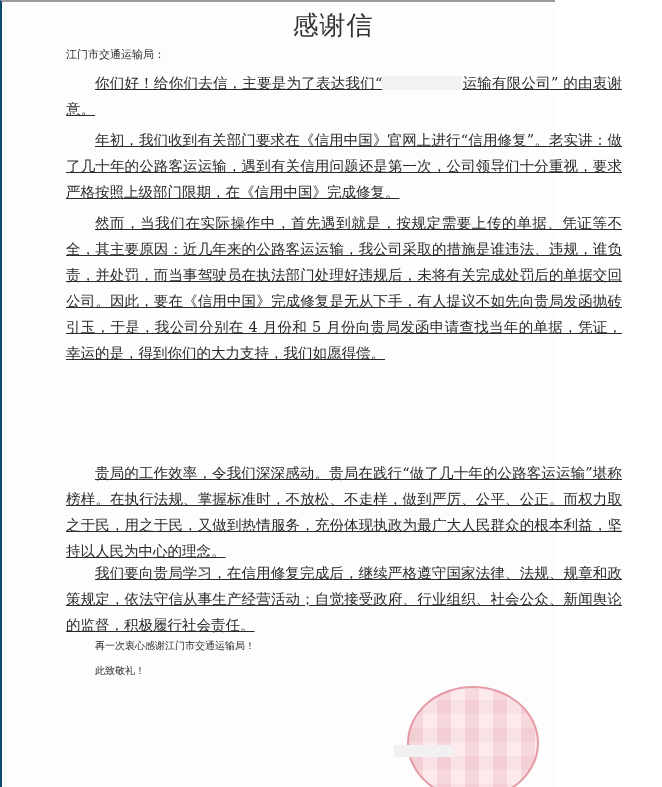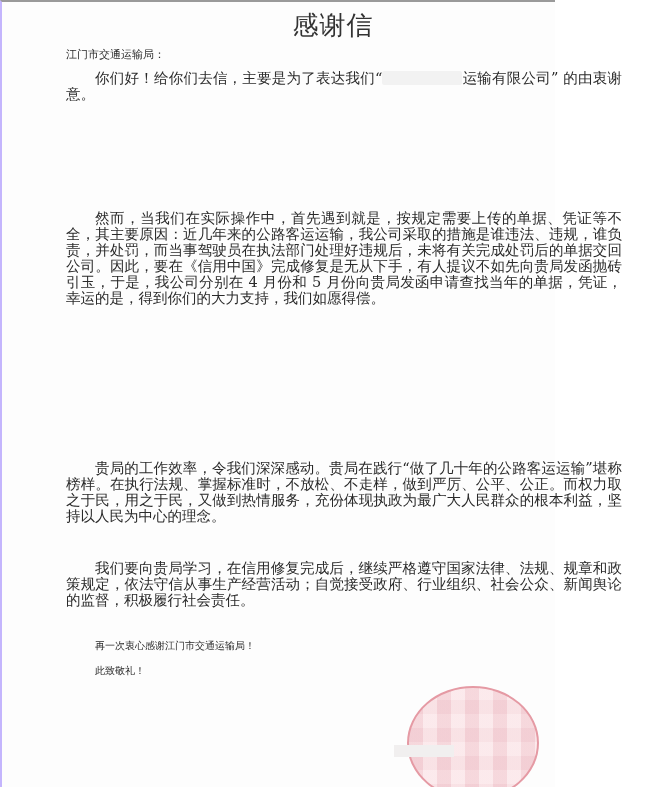--- a/index.html
+++ b/index.html
@@ -3,33 +3,33 @@
 <meta charset="utf-8">
 <style>
   html, body { margin:0; padding:0; }
   body {
     width:662px; height:787px; overflow:hidden; background:#ffffff;
     font-family:"DejaVu Serif","Liberation Serif",serif; color:#2a2a2a;
     position:relative;
   }
   .page {
     position:absolute; left:0; top:0; width:555px; height:787px;
-    border-top:2px solid #9a9a9a; border-left:2px solid #c4b5fd;
+    border-top:2px solid #9a9a9a; border-left:2px solid #0c4a6e;
     box-sizing:border-box; background:#fdfdfd;
   }
   .title {
     position:absolute; top:6px; left:0; width:662px; text-align:center;
     font-size:26px; color:#333; letter-spacing:1px; font-weight:normal;
   }
   .salutation {
     position:absolute; left:64px; top:45px; font-size:11px;
   }
   .para {
     position:absolute; left:64px; width:556px; font-size:14.5px;
-    line-height:16px; text-indent:29px; text-align:justify;
+    line-height:26px; text-indent:29px; text-align:justify;text-decoration:underline;
   }
   .redact {
     display:inline-block; width:80px; height:14px; background:#f2f2f2;
     vertical-align:-2px; border-radius:2px;
   }
   .short { position:absolute; left:93px; font-size:10px; }
   .seal {
     position:absolute; left:405px; top:684px; width:128px; height:110px;
     border-radius:50%; border:2px solid #e59aa4;
     background:
@@ -47,20 +47,21 @@
 <div class="page">
 
   <div class="title">感谢信</div>
 
   <div class="salutation">江门市交通运输局：</div>
 
   <div class="para" style="top:68px;">
     <span>你们好！给你们去信，主要是为了表达我们“</span><span class="redact"></span><span>运输有限公司”  的由衷谢意。</span>
   </div>
 
+  <div class="para" style="top:125px;">年初，我们收到有关部门要求在《信用中国》官网上进行“信用修复”。老实讲：做了几十年的公路客运运输，遇到有关信用问题还是第一次，公司领导们十分重视，要求严格按照上级部门限期，在《信用中国》完成修复。</div>
 
   <div class="para" style="top:208px;">然而，当我们在实际操作中，首先遇到就是，按规定需要上传的单据、凭证等不全，其主要原因：近几年来的公路客运运输，我公司采取的措施是谁违法、违规，谁负责，并处罚，而当事驾驶员在执法部门处理好违规后，未将有关完成处罚后的单据交回公司。因此，要在《信用中国》完成修复是无从下手，有人提议不如先向贵局发函抛砖引玉，于是，我公司分别在 4 月份和 5 月份向贵局发函申请查找当年的单据，凭证，幸运的是，得到你们的大力支持，我们如愿得偿。</div>
 
 
   <div class="para" style="top:458px;">贵局的工作效率，令我们深深感动。贵局在践行“做了几十年的公路客运运输”堪称榜样。在执行法规、掌握标准时，不放松、不走样，做到严厉、公平、公正。而权力取之于民，用之于民，又做到热情服务，充份体现执政为最广大人民群众的根本利益，坚持以人民为中心的理念。</div>
 
   <div class="para" style="top:558px;">我们要向贵局学习，在信用修复完成后，继续严格遵守国家法律、法规、规章和政策规定，依法守信从事生产经营活动；自觉接受政府、行业组织、社会公众、新闻舆论的监督，积极履行社会责任。</div>
 
   <div class="short" style="top:637px;">再一次衷心感谢江门市交通运输局！</div>
   <div class="short" style="top:662px;">此致敬礼！</div>

